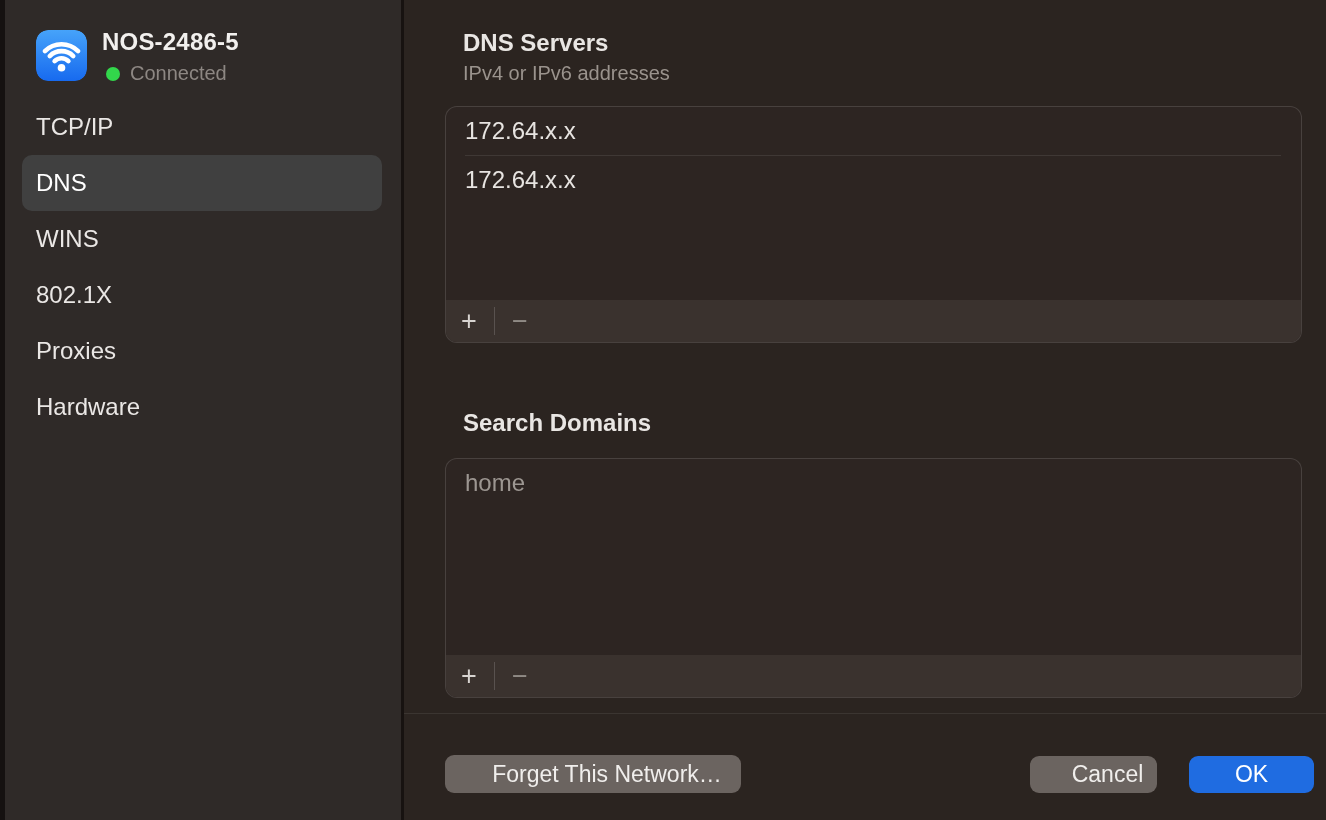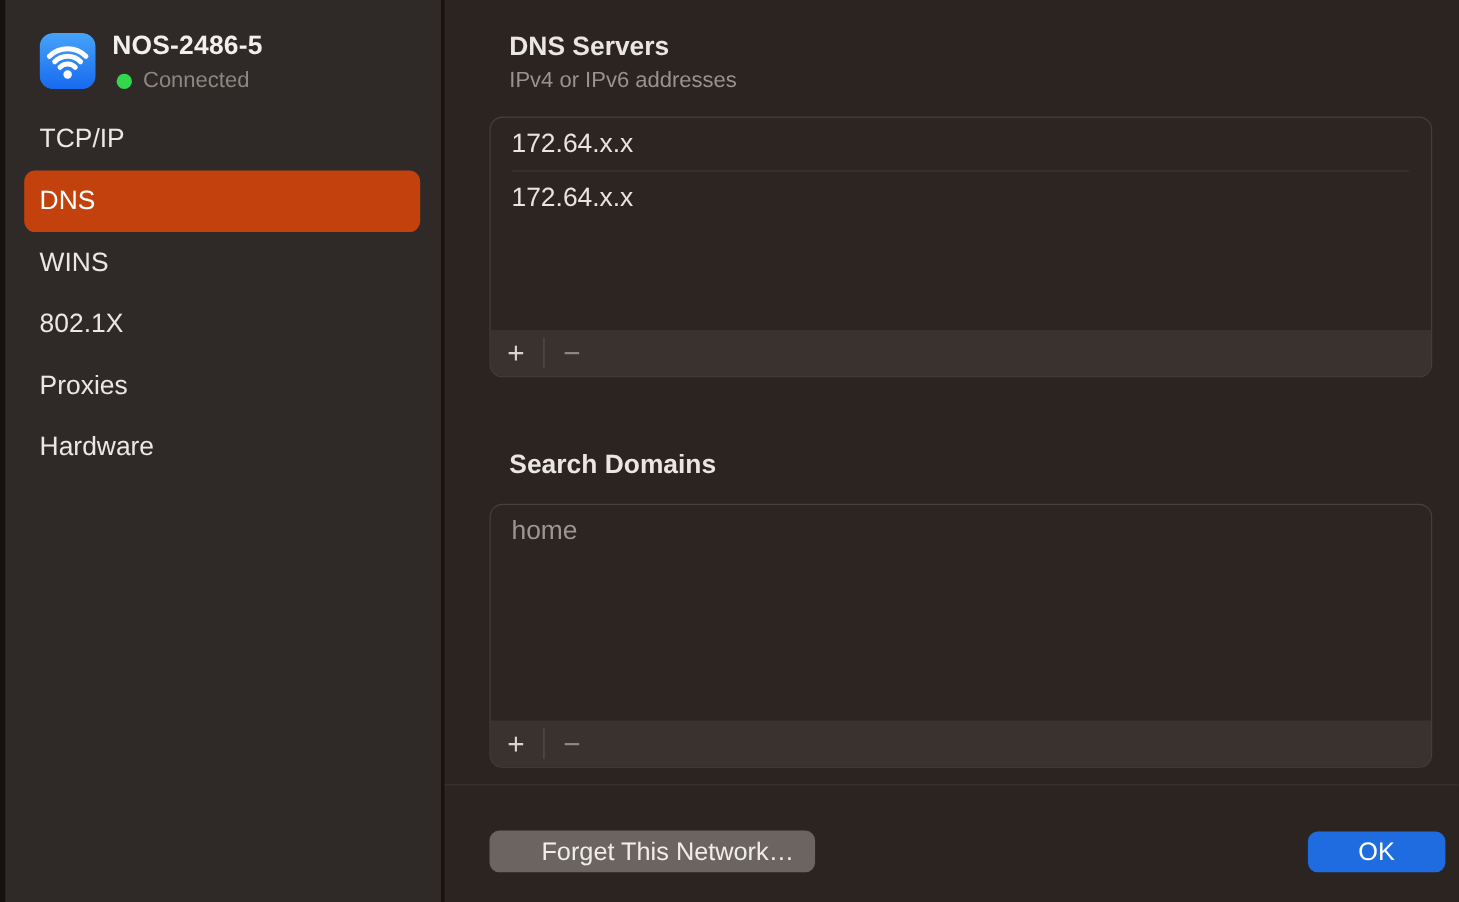--- a/index.html
+++ b/index.html
@@ -22,21 +22,21 @@
   .net-name { font-size:24px; font-weight:600; color:#f2f0ee; letter-spacing:.2px; }
   .net-status { margin-top:6px; display:flex; align-items:center; }
   .status-dot { width:14px; height:14px; border-radius:50%; background:#32d74b; margin-left:4px; }
   .status-text { margin-left:10px; font-size:20px; color:#8d8783; }
 
   .nav { left:17px; top:99px; width:360px;text-align:center; }
   .nav-item {
     height:56px; display:flex; align-items:center; padding-left:14px;
     border-radius:10px; font-size:24px; color:#eae7e5; cursor:default;
   }
-  .nav-item.selected { background:#c2410c; color:#ffffff; }
+  .nav-item.selected { background:#404040; color:#ffffff; }
 
   
   .panel { left:404px; top:0; right:0; height:100%; }
 
   .sec-title { font-size:24px; font-weight:700; color:#e9e6e3; }
   .sec-sub { font-size:20px; color:#9a938d; }
 
   .listbox {
     background:#2d2522; border:1px solid rgba(255,255,255,.13);
     border-radius:12px; overflow:hidden; display:flex; flex-direction:column;
@@ -160,14 +160,15 @@
     <div class="lb-footer">
       <button class="pm-btn pm-add">+</button>
       <div class="pm-sep"></div>
       <button class="pm-btn pm-remove">−</button>
     </div>
   </div>
 
   <div class="abs panel-hr"></div>
 
   <button class="abs btn btn-gray btn-forget">Forget This Network…</button>
+  <button class="abs btn btn-gray btn-cancel">Cancel</button>
   <button class="abs btn btn-blue btn-ok">OK</button>
 </div>
 
 </body></html>

